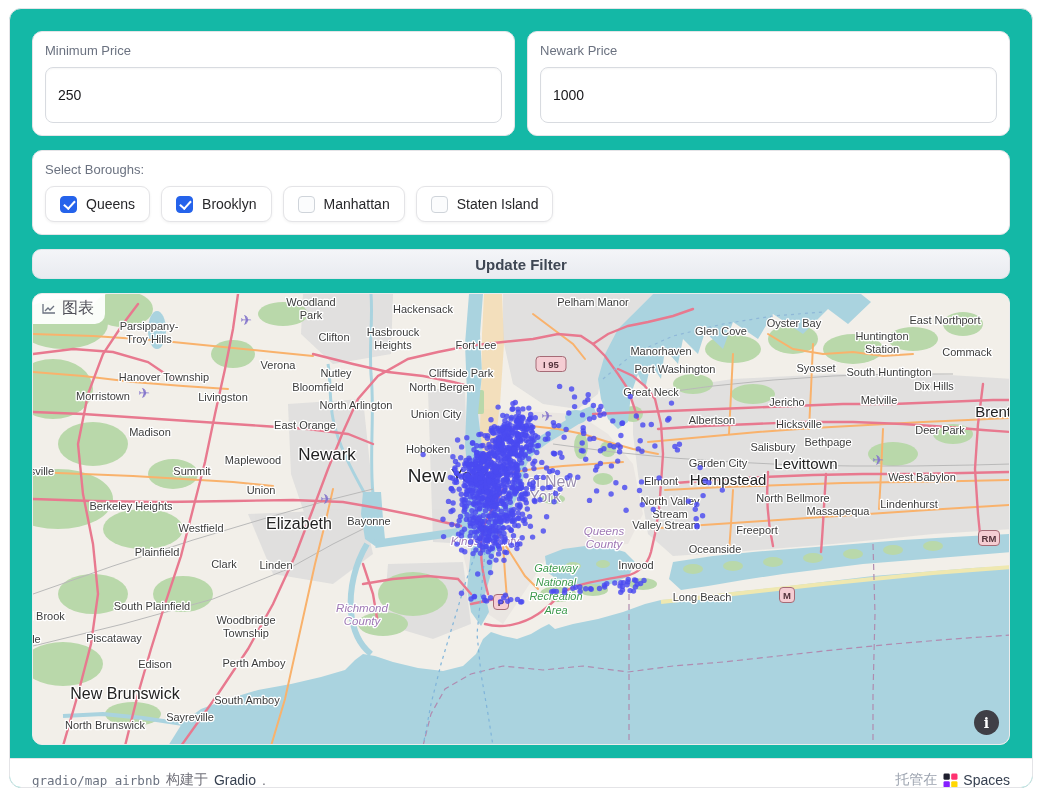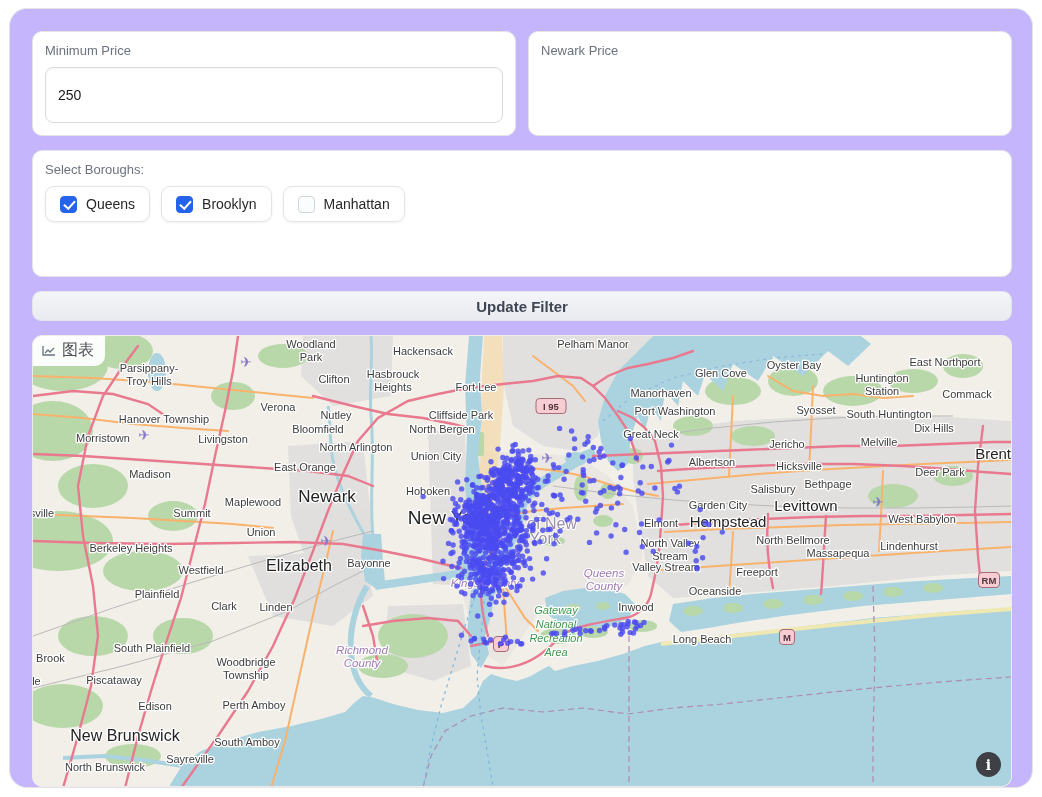--- a/index.html
+++ b/index.html
@@ -1,18 +1,18 @@
 <!DOCTYPE html>
 <html><head>
 <meta charset="utf-8">
 <style>
   html,body{margin:0;padding:0;background:#fff;width:1042px;height:797px;}
   *{box-sizing:border-box;}
   .app{position:absolute;left:9px;top:8px;width:1024px;height:780px;border:1px solid #e4e4e7;
-       border-radius:18px;background:#c4b5fd;display:flex;flex-direction:row;
+       border-radius:12px;background:#14b8a6;display:flex;flex-direction:column;
        font-family:"Liberation Sans",sans-serif;overflow:hidden;}
   .content{flex:1;padding:22px 22px 0;display:flex;flex-direction:column;gap:14px;}
   .row2{display:flex;gap:12px;}
   .panel{border:1px solid #e4e4e7;border-radius:10px;padding:11px 12px 12px;background:#fff;flex:1;}
   .field-label{font-size:13px;color:#6b7280;display:block;margin-bottom:9px;}
   .tb{width:100%;height:56px;border:1px solid #d8dbe0;border-radius:8px;padding:0 12px;font-size:14px;
       color:#18181b;font-family:inherit;box-shadow:inset 0 1px 2px rgba(0,0,0,.04);outline:none;background:#fff;}
   .chips{display:flex;gap:11px;}
   .chip{display:flex;align-items:center;gap:9px;border:1px solid #e4e4e7;box-shadow:0 1px 3px rgba(0,0,0,.06);
         border-radius:9px;padding:0 14px;height:36px;font-size:14px;color:#27272a;background:#fff;cursor:pointer;}
@@ -53,37 +53,42 @@
 <div class="app">
   <div class="content">
 
     <div class="row2">
       <section class="panel">
         <label class="field-label">Minimum Price</label>
         <input class="tb" type="text" value="250" style="">
       </section>
       <section class="panel">
         <label class="field-label">Newark Price</label>
+        <input class="tb" type="text" value="1000" style="">
       </section>
     </div>
 
     <section class="panel">
       <label class="field-label">Select Boroughs:</label>
       <div class="chips" id="chips">
           <div class="chip">
             <span class="box on"></span>
             <span>Queens</span>
           </div>
           <div class="chip">
             <span class="box on"></span>
             <span>Brooklyn</span>
           </div>
           <div class="chip">
             <span class="box"></span>
             <span>Manhattan</span>
+          </div>
+          <div class="chip">
+            <span class="box"></span>
+            <span>Staten Island</span>
           </div>
         </div>
     </section>
 
     <button class="update">Update Filter</button>
 
     <div class="plot">
       <svg class="map" id="mapsvg" width="978" height="452" viewBox="0 0 978 452" preserveAspectRatio="none">
 
         <rect x="0" y="0" width="978" height="452" fill="#f2efe9"></rect>

